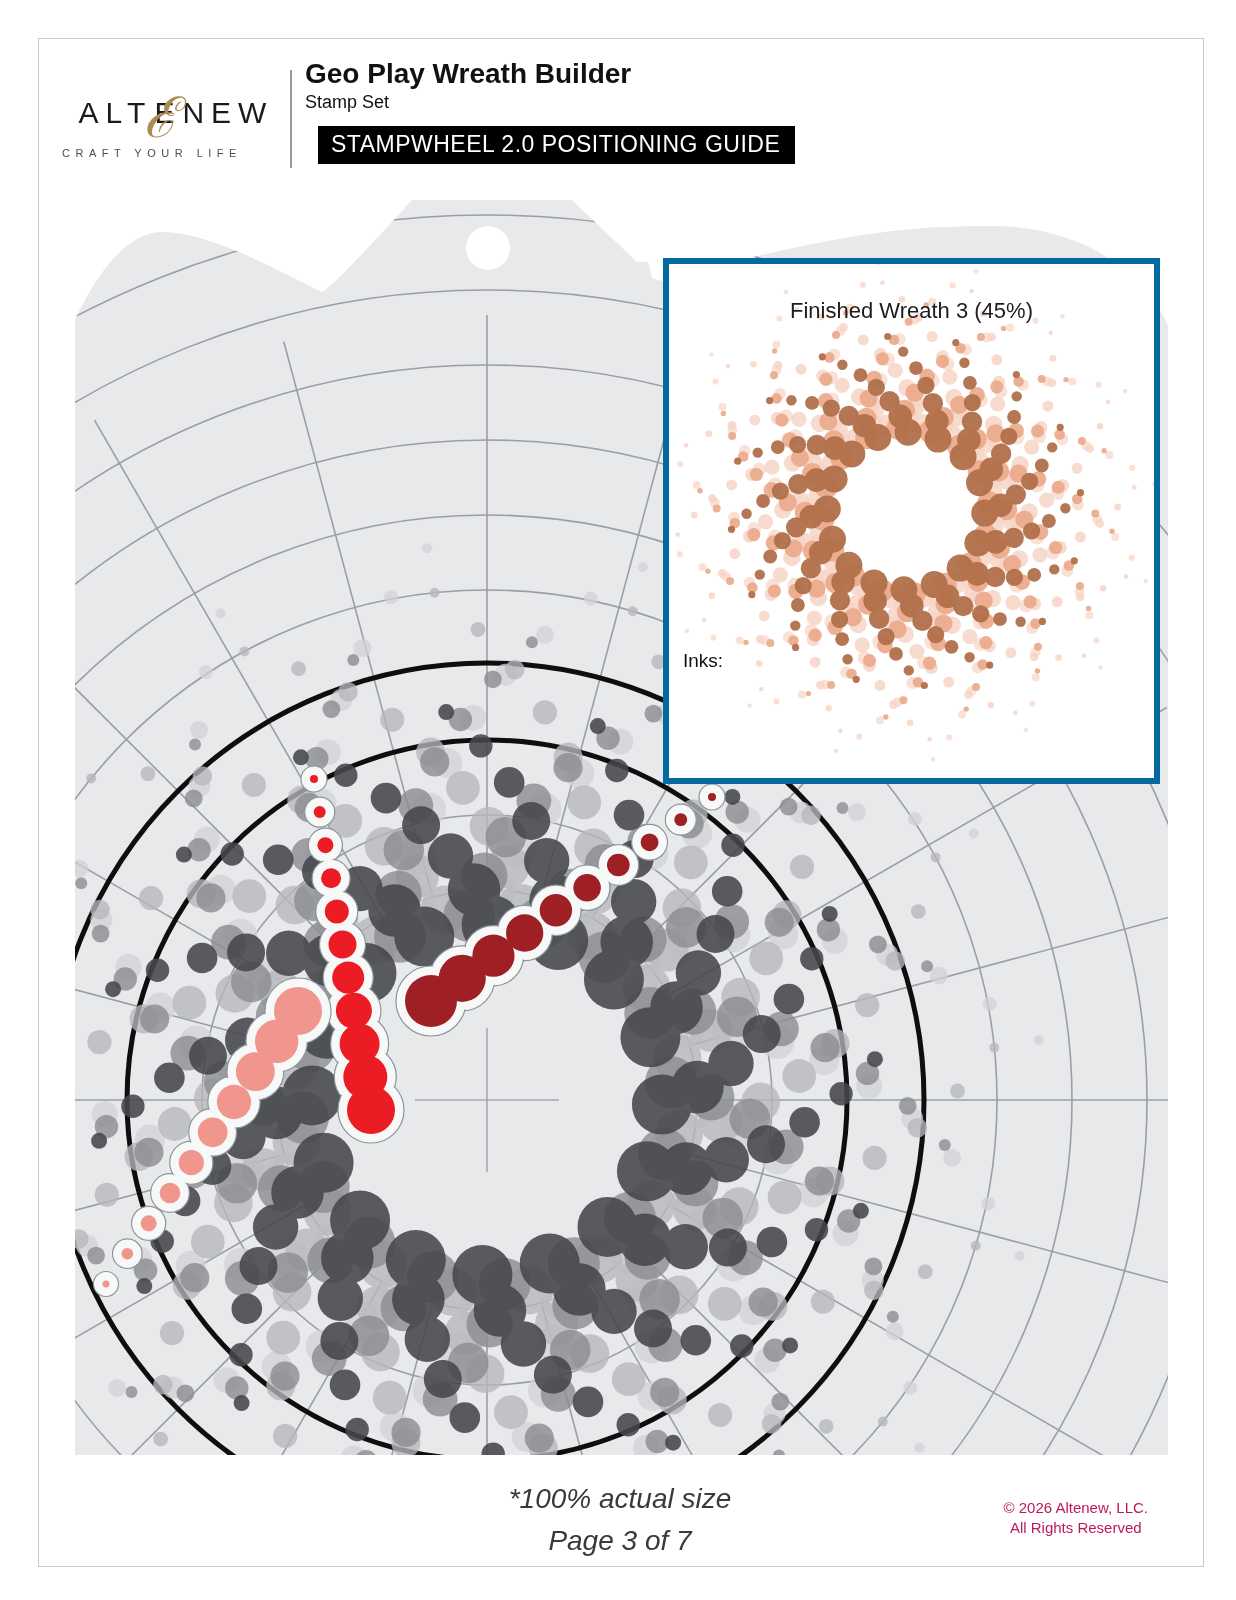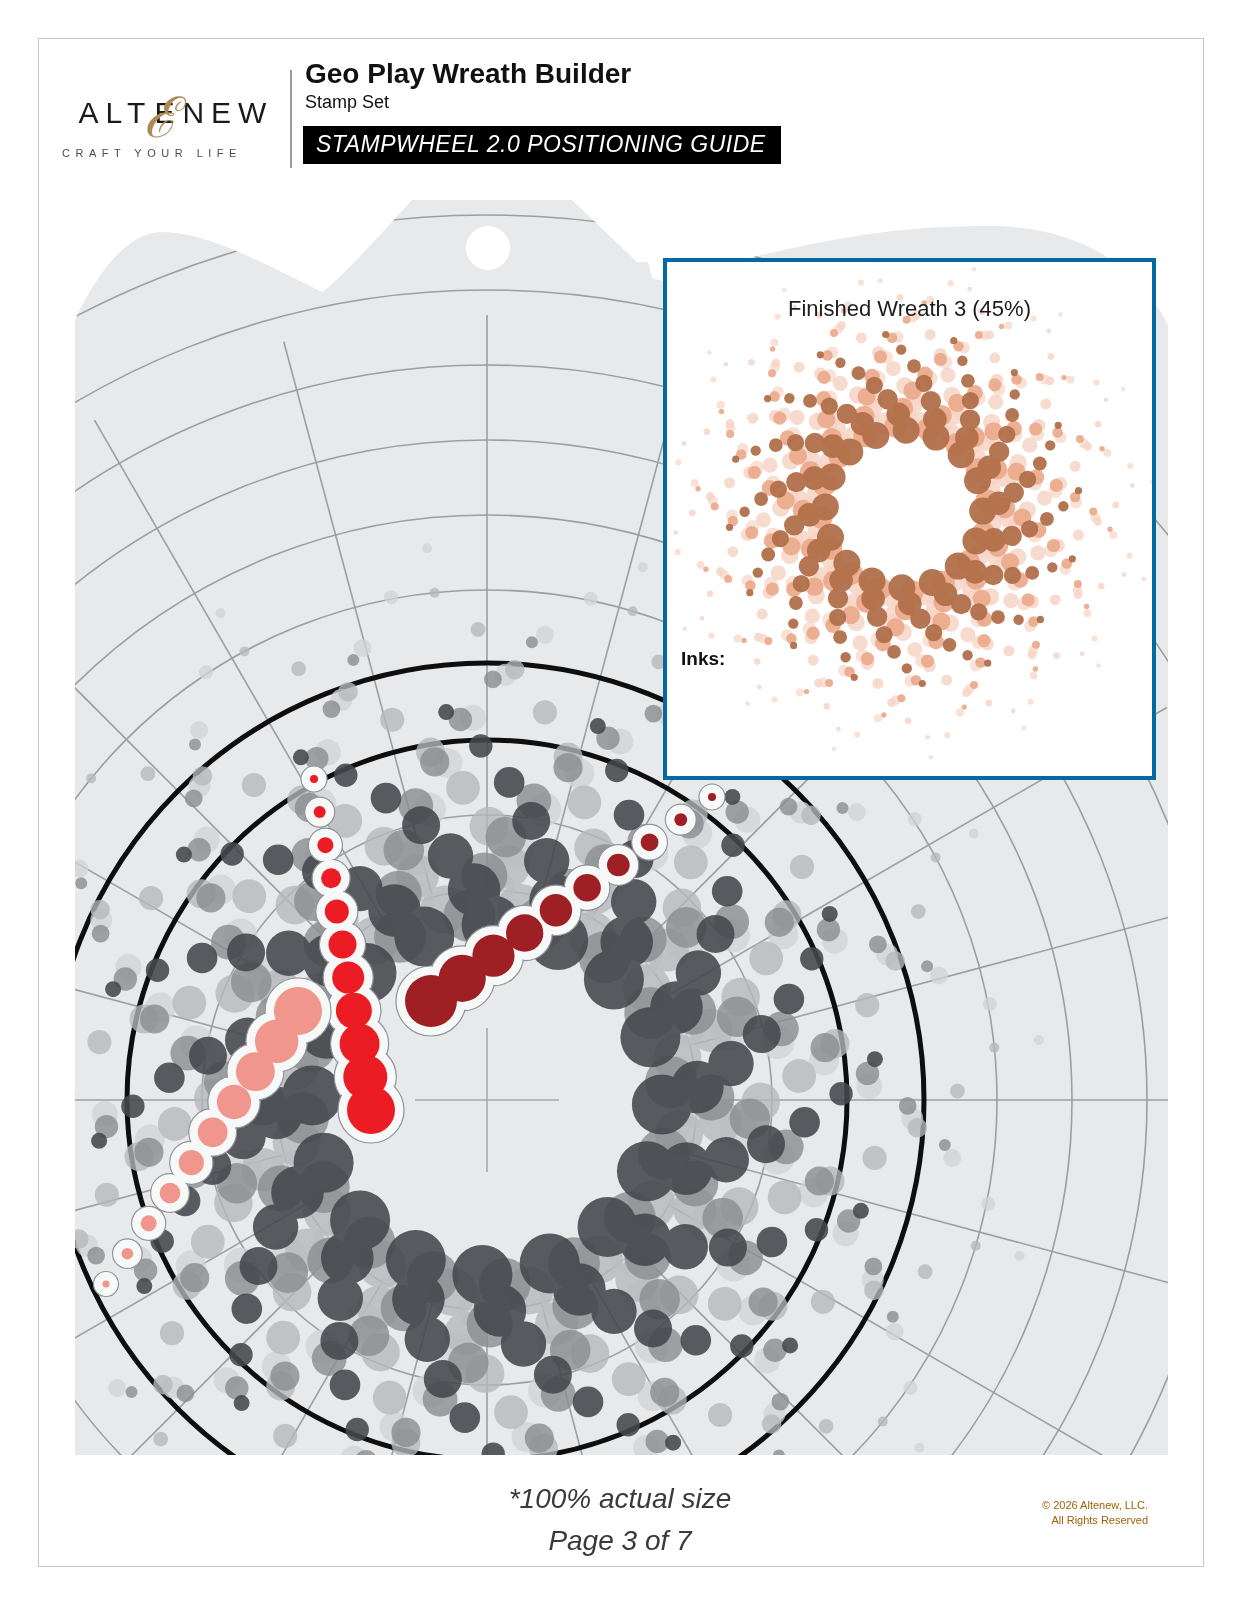--- a/index.html
+++ b/index.html
@@ -13,45 +13,45 @@
   #logo-word{font-size:30px;letter-spacing:7px;color:#1a1a1a;font-weight:400;
     display:flex;justify-content:center;align-items:flex-end;height:58px;}
   .e-wrap{position:relative;display:inline-block;width:30px;height:38px;}
   .e-black{position:absolute;left:2px;bottom:0;}
   .e-gold{position:absolute;left:-9px;bottom:-16px;font-family:"DejaVu Serif", serif;
     font-style:italic;font-size:56px;line-height:1;}
   #logo-tagline{margin-top:17px;font-size:11px;letter-spacing:5.5px;color:#4d4d4d;}
   #header-divider{position:absolute;left:290px;top:70px;width:1.5px;height:98px;background:#9a9a9a;}
   #doc-title{position:absolute;left:305px;top:58px;font-size:28px;font-weight:bold;color:#111;}
   #doc-subtitle{position:absolute;left:305px;top:92px;font-size:18px;color:#111;}
-  #doc-banner{position:absolute;left:303px;top:126px;background:#000;color:#fff;
-    font-size:23px;padding:5px 15px 6px 13px;letter-spacing:0.5px;font-style:italic;}
+  #doc-banner{position:absolute;left:318px;top:126px;background:#000;color:#fff;
+    font-size:23px;padding:5px 15px 6px 13px;letter-spacing:0.5px;}
 
   #design-title{position:absolute;left:660px;top:196px;width:490px;text-align:center;
     font-size:28px;font-weight:bold;color:#111;z-index:5;}
 
   #main-art{position:absolute;left:0;top:0;z-index:1;}
 
   
   #preview-panel{position:absolute;left:663px;top:258px;width:485px;height:514px;
-    background:#fff;border:4px solid #0369a1;z-index:4;}
+    background:#fff;border:6px solid #0369a1;z-index:4;}
   #preview-title{position:absolute;left:0;top:34px;width:100%;text-align:center;
     font-size:22px;color:#1c1c1c;}
   #preview-wreath{position:absolute;left:0;top:0;}
   #legend{position:absolute;left:14px;top:386px;}
-  #legend-title{font-size:19px;font-weight:bold;color:#111;margin-bottom:5px;}
+  #legend-title{font-size:19px;font-weight:normal;color:#111;margin-bottom:5px;}
   .legend-row{display:flex;align-items:center;margin:7px 0 7px 16px;}
   .legend-swatch{width:21px;height:21px;margin-right:7px;flex:0 0 auto;}
   .legend-label{font-size:19px;color:#222;}
 
   
   #footer-center{position:absolute;left:380px;top:1478px;width:480px;text-align:center;
     font-style:italic;font-size:28px;color:#3a3a3a;line-height:1.5;z-index:5;}
-  #footer-right{position:absolute;right:88px;top:1498px;text-align:right;
-    font-size:11px;color:#a16207;line-height:1.35;z-index:5;}
+  #footer-right{position:absolute;right:88px;top:1498px;text-align:center;
+    font-size:15px;color:#be185d;line-height:1.35;z-index:5;}
 </style>
 </head>
 <body>
 
 <div id="page">
   <div id="page-border"></div>
 
   <div id="logo">
     <div id="logo-word">
       <span>ALT</span>

